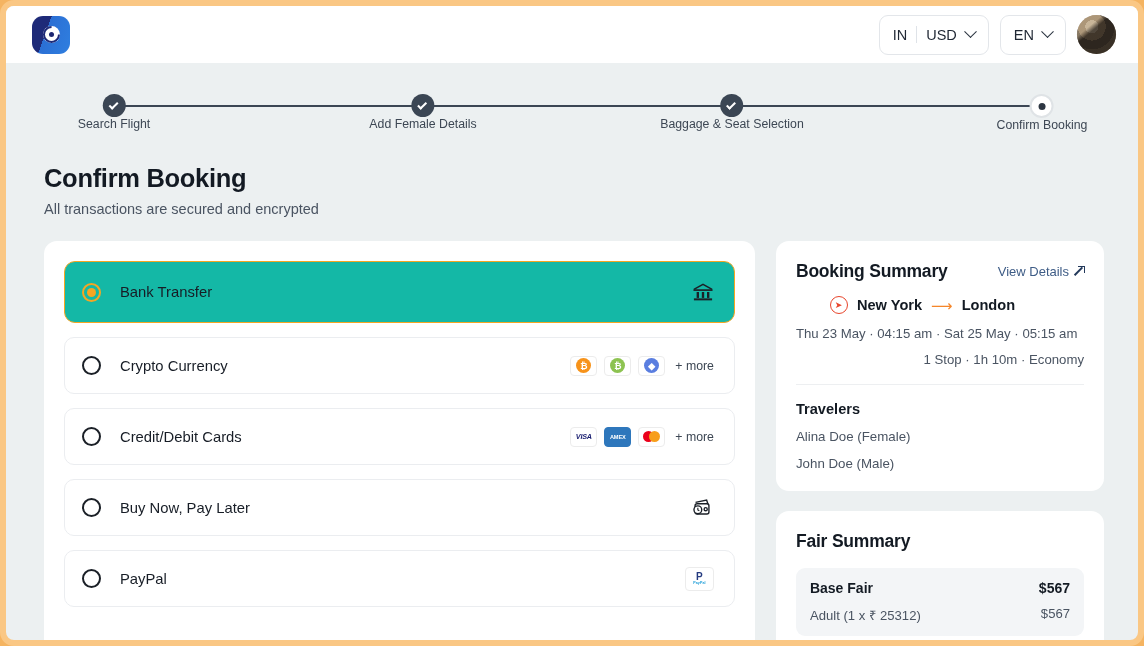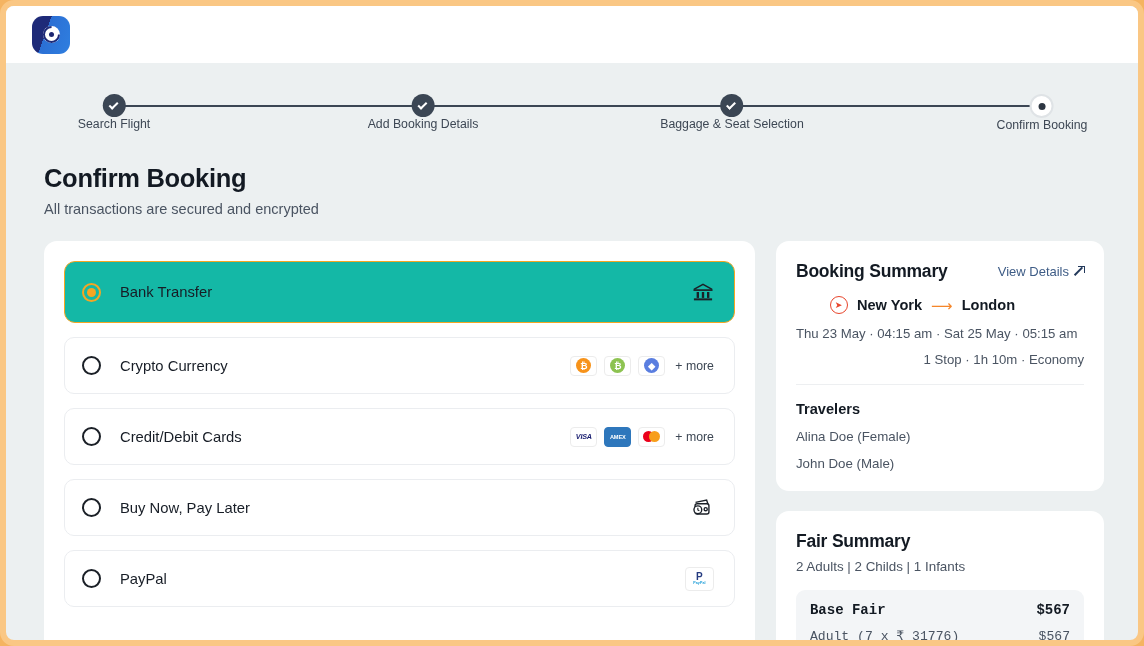--- a/index.html
+++ b/index.html
@@ -169,55 +169,68 @@
   .meta { font-size:13.2px; color:#4a5462; margin-top:12px; }
   .meta.second { margin-top:11px;text-align:right; }
   .divider { height:1px; background:#edeff1; margin:17px 0 0 0; }
   .sec-title { font-size:14.6px; font-weight:bold; color:#131a23; margin-top:16px; }
   .traveler { font-size:13.3px; color:#4a5462; margin-top:12px; }
 
   .fare-sub { font-size:13.4px; color:#4a5462; margin-top:7px; }
   .fare-box {
     margin-top:16px; background:#f3f5f7; border-radius:9px; padding:12px 14px;
   }
-  .fare-line { display:flex; justify-content:space-between; align-items:flex-end;font-family:Liberation Mono, monospace; }
+  .fare-line { display:flex; justify-content:space-between; align-items:flex-start; }
   .fare-line.head { font-size:14px; font-weight:bold; color:#131a23; }
   .fare-line.item { font-size:13.1px; color:#4a5462; margin-top:10px; }
 
   svg { display:block; }
 </style>
 </head>
 <body>
 
 <div id="viewport">
 
   <div id="header">
     <div class="logo">
       <div class="ring">
         <span class="dot"></span>
       </div>
     </div>
 
+    <div id="header-right">
+      <div class="pill">
+        <span>IN</span>
+        <span class="sep"></span>
+        <span>USD</span>
+        <span class="chev"></span>
+      </div>
+      <div class="pill">
+        <span>EN</span>
+        <span class="chev"></span>
+      </div>
+      <div class="avatar"></div>
+    </div>
   </div>
 
   <div id="stepper">
     <div id="track"></div>
 
     <div class="step" style="left:108px;">
       <div class="node">
           <span class="tick"></span>
         </div>
       <div class="step-label">Search Flight</div>
     </div>
 
     <div class="step" style="left:417px;">
       <div class="node">
           <span class="tick"></span>
         </div>
-      <div class="step-label">Add Booking Details</div>
+      <div class="step-label">Add Female Details</div>
     </div>
 
     <div class="step" style="left:726px;">
       <div class="node">
           <span class="tick"></span>
         </div>
       <div class="step-label">Baggage &amp; Seat Selection</div>
     </div>
 
     <div class="step" style="left:1036px;">
@@ -343,29 +356,28 @@
 
         <div class="divider"></div>
 
         <div class="sec-title">Travelers</div>
         <div class="traveler">Alina Doe (Female)</div>
         <div class="traveler">John Doe (Male)</div>
       </div>
 
       <div class="card">
         <div class="card-title">Fair Summary</div>
-        <div class="fare-sub">2 Adults | 2 Childs | 1 Infants</div>
 
         <div class="fare-box">
           <div class="fare-line head">
             <span>Base Fair</span>
             <span>$567</span>
           </div>
           <div class="fare-line item">
-            <span>Adult (7 x ₹ 31776)</span>
+            <span>Adult (1 x ₹ 25312)</span>
             <span>$567</span>
           </div>
 
         </div>
       </div>
 
     </div>
   </div>
 </div>
 

